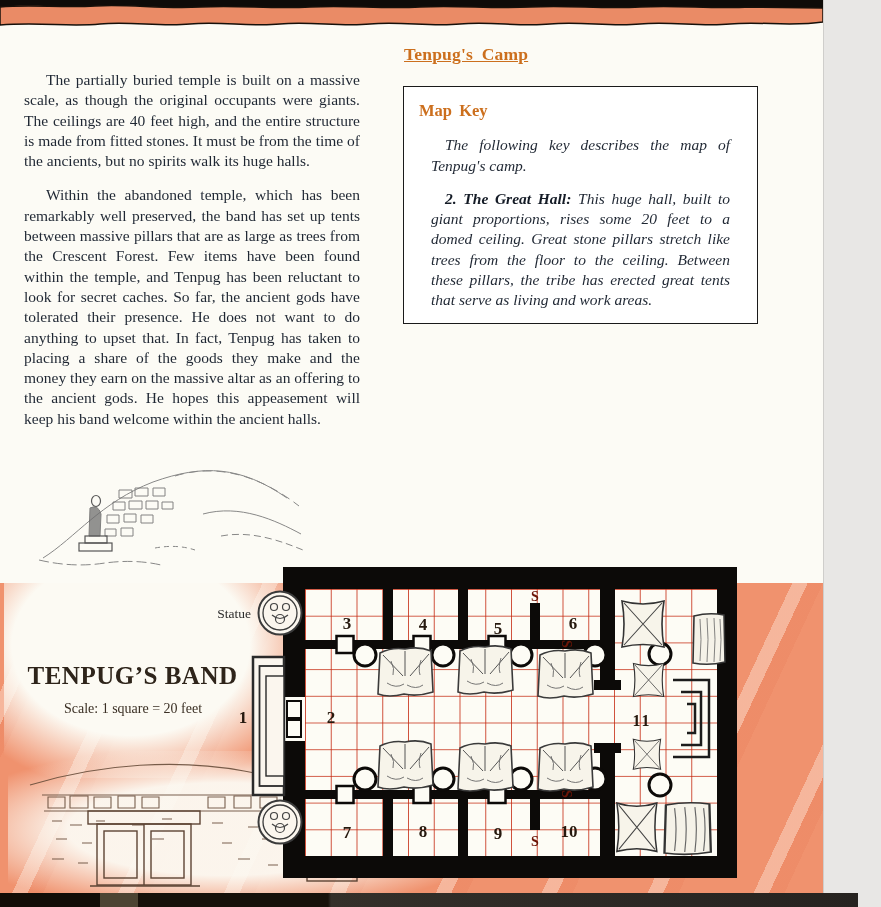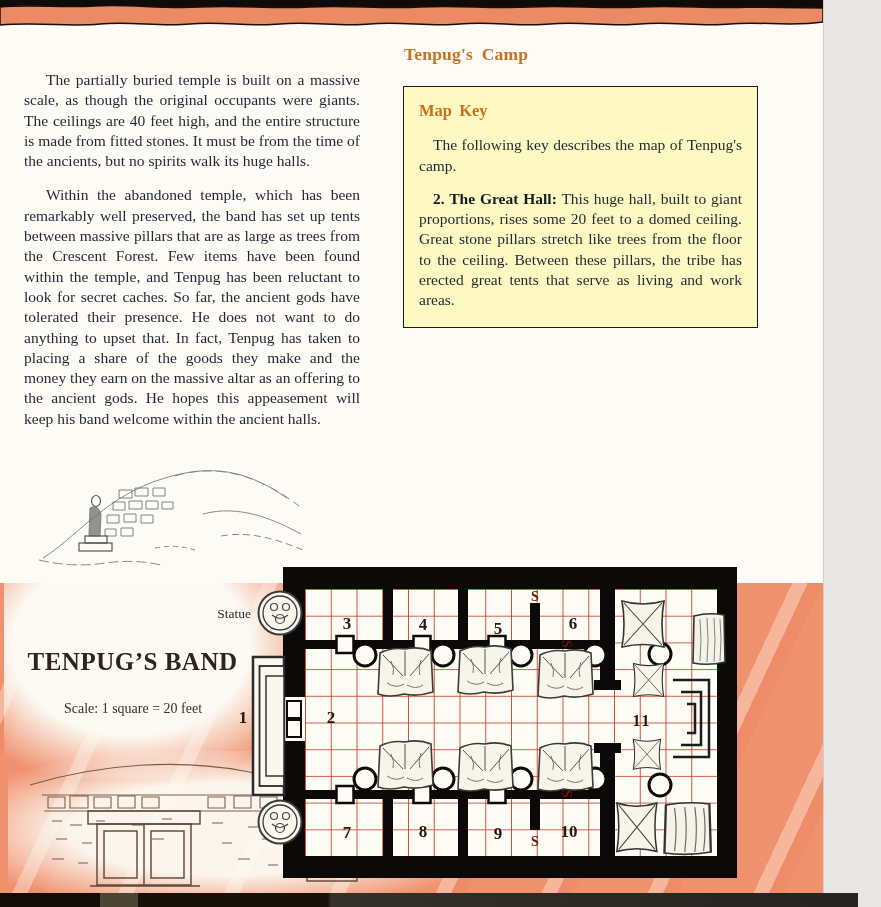--- a/index.html
+++ b/index.html
@@ -7,38 +7,38 @@
        font-family:"Liberation Serif", serif;}
   #stage{position:relative;width:881px;height:907px;overflow:hidden;}
   .page{position:absolute;left:0;top:0;width:823px;height:907px;background:#fcfbf5;}
   .gray-col{position:absolute;left:823px;top:0;width:58px;height:907px;background:#e8e7e5;border-left:1px solid #cfcecb;}
   .torn{position:absolute;left:0;top:0;width:823px;height:32px;}
   
   .col-left{position:absolute;left:10px;top:56px;width:364px;color:#1f2733;
             font-size:15.5px;line-height:20.3px;text-align:justify;}
   .col-left p{margin:14px;text-indent:22px;}
   .rc-heading{position:absolute;left:404px;top:44px;color:#cc6f1d;font-weight:bold;
-              font-size:17.5px;word-spacing:4px;letter-spacing:.2px;}
+              font-size:17.5px;word-spacing:4px;letter-spacing:.2px;text-decoration:underline;}
   .keybox{position:absolute;left:403px;top:86px;width:355px;box-sizing:border-box;
-          border:1.6px solid #1a1a1a;background:#fef9c3;padding:12px 15px 16px 15px;
+          border:1.6px solid #1a1a1a;background:#ffffff;padding:12px 15px 0 15px;
           color:#1f2733;font-size:15.5px;line-height:20.3px;text-align:justify;}
   .keybox h3{margin:2px 0 14px 0;color:#cc6f1d;font-size:16.5px;word-spacing:3px;}
-  .keybox p{margin:0;text-indent:14px;}
+  .keybox p{margin:12px;text-indent:14px;font-style:italic;}
   .keybox p.entry{margin-top:13px;}
   .keybox b{color:#141b26;}
   
   .band{position:absolute;left:0;top:583px;width:823px;height:310px;
         background:
           repeating-linear-gradient(115deg, rgba(255,236,226,0) 0 46px, rgba(255,241,231,.38) 46px 60px, rgba(230,118,82,.20) 60px 74px, rgba(255,236,226,0) 74px 96px),
           #f0926e;}
   .patch-title{position:absolute;left:4px;top:0;width:302px;height:195px;
         background:radial-gradient(ellipse at 42% 32%, #fcfaf3 48%, rgba(252,250,243,0) 78%);}
   .patch-sketch{position:absolute;left:8px;top:168px;width:482px;height:142px;
         background:radial-gradient(ellipse at 45% 55%, rgba(252,250,243,.95) 42%, rgba(252,250,243,0) 76%);}
-  .map-title{position:absolute;left:25px;top:648px;width:215px;text-align:center;
+  .map-title{position:absolute;left:25px;top:662px;width:215px;text-align:center;
         font-weight:bold;font-size:25px;letter-spacing:.5px;color:#2e241a;}
   .map-scale{position:absolute;left:48px;top:701px;width:170px;text-align:center;
         font-size:14px;color:#3a2f24;}
   .svg-abs{position:absolute;}
   .bottom-bar{position:absolute;left:0;top:893px;width:858px;height:14px;
         background:linear-gradient(90deg,#120d07 0,#120d07 100px,#4c4433 100px,#4c4433 138px,#17110a 138px,#17110a 328px,#34302a 331px,#262320 100%);}
   svg text{font-family:"Liberation Serif", serif;}
 </style>
 </head>
 <body>

